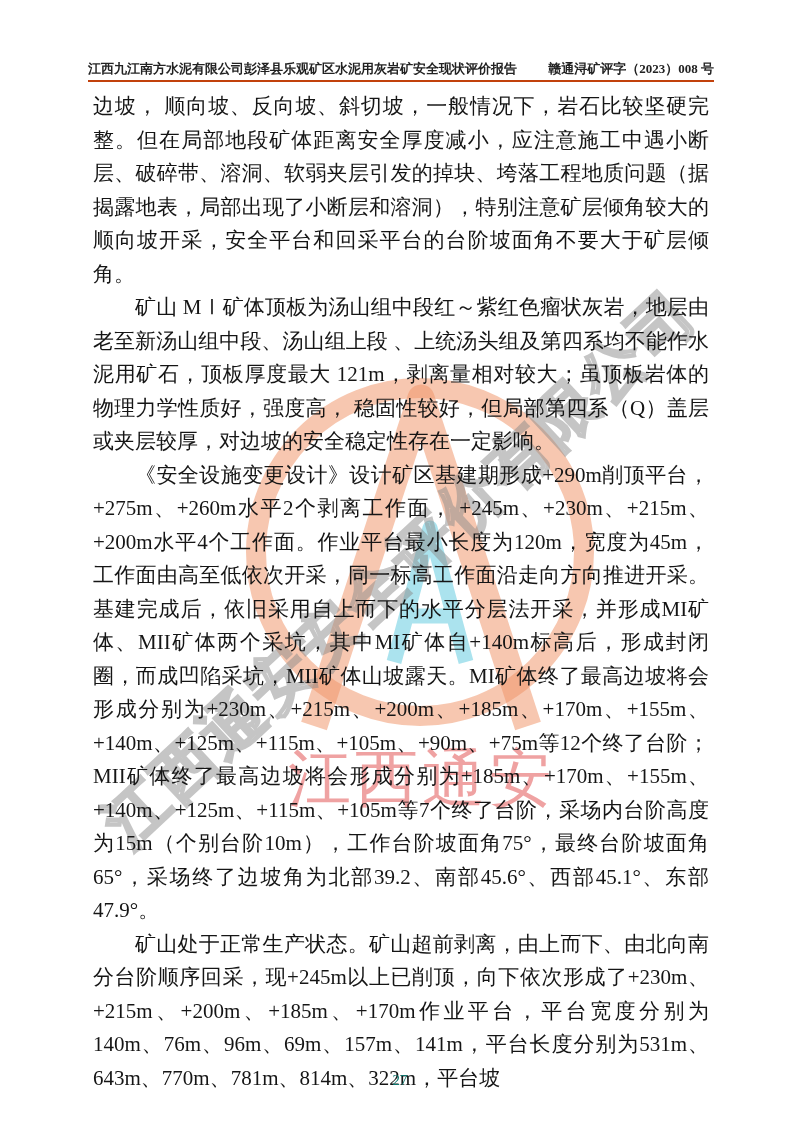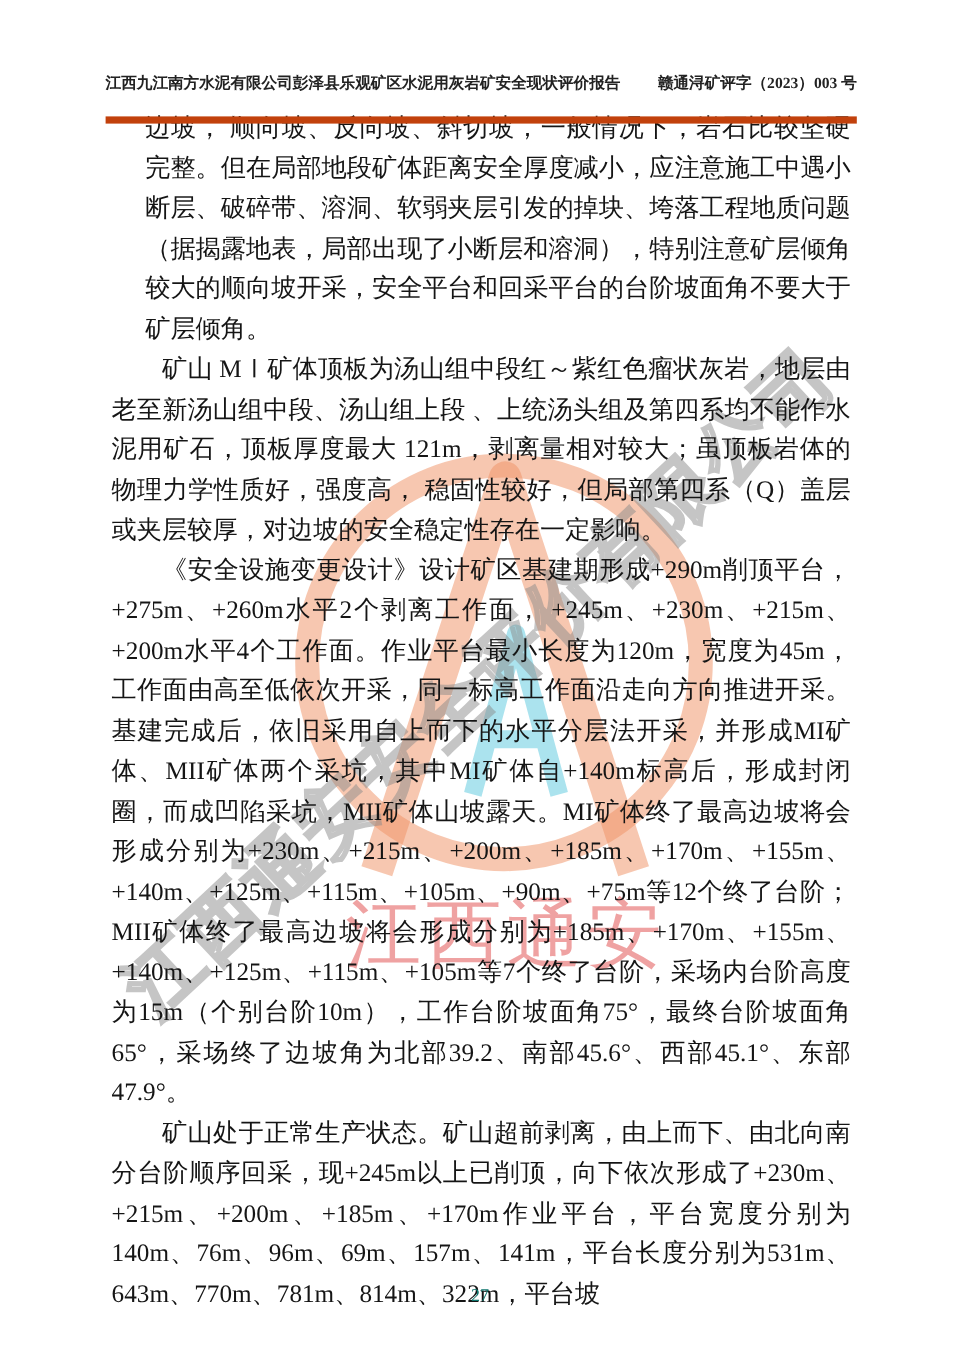--- a/index.html
+++ b/index.html
@@ -5,33 +5,33 @@
   html,body { margin:0; padding:0; background:#e8e8e8; }
   .page {
     position:relative; width:800px; height:1130px; margin:0 auto;
     background:#ffffff; overflow:hidden;
     font-family:"Liberation Serif", serif; color:#1c1c1c;
   }
   
   .header {
     position:absolute; left:88px; top:60px; width:626px; z-index:3;
     display:flex; justify-content:space-between; align-items:flex-end;
-    border-bottom:6px solid #c2410c; padding-bottom:20px;
+    border-bottom:2px solid #c2410c; padding-bottom:3px;
     font-weight:bold; font-size:13px; line-height:17px; color:#222;
   }
   .header .right { white-space:nowrap; margin-left:12px; }
   
   .doc-body {
     position:absolute; left:93px; top:90px; width:616px; z-index:2;
   }
   .doc-body p {
     margin:0; font-size:21px; line-height:33.5px;
     text-align:justify; text-indent:2em; color:#151515;
   }
-  .doc-body p.no-indent { text-indent:0;margin-left:28px; }
+  .doc-body p.no-indent { text-indent:0; }
   .doc-body h2 {
     margin:13px 0 4px 0; font-size:23px; line-height:34px; font-weight:bold; color:#111;
   }
   .doc-body h3 {
     margin:2px 0 3px 0; font-size:21px; line-height:33px; font-weight:bold; color:#111;
   }
   
   .wm { position:absolute; inset:0; z-index:1; pointer-events:none; }
   .wm svg { position:absolute; left:0; top:0; }
   .logo-ring { fill:none; stroke:var(--wm-orange,#EF9468); stroke-width:20; opacity:.52; }
@@ -65,21 +65,21 @@
       <circle class="logo-ring" cx="420" cy="552" r="164"></circle>
       <path class="logo-a" d="M314,726 L421,398 L528,726"></path>
       <path class="logo-cyan" d="M394,662 L430,528 L466,662 M406,616 L455,616"></path>
     </svg>
     <div class="wm-diag">江西通安安全评价有限公司</div>
     <div class="wm-red">江西通安</div>
   </div>
 
   <div class="header">
     <span class="left">江西九江南方水泥有限公司彭泽县乐观矿区水泥用灰岩矿安全现状评价报告</span>
-    <span class="right">赣通浔矿评字（2023）003 号</span>
+    <span class="right">赣通浔矿评字（2023）008 号</span>
   </div>
 
   <main class="doc-body">
       <p class="no-indent">边坡， 顺向坡、反向坡、斜切坡，一般情况下，岩石比较坚硬完整。但在局部地段矿体距离安全厚度减小，应注意施工中遇小断层、破碎带、溶洞、软弱夹层引发的掉块、垮落工程地质问题（据揭露地表，局部出现了小断层和溶洞），特别注意矿层倾角较大的顺向坡开采，安全平台和回采平台的台阶坡面角不要大于矿层倾角。</p>
       <p>矿山 MⅠ矿体顶板为汤山组中段红～紫红色瘤状灰岩，地层由老至新汤山组中段、汤山组上段 、上统汤头组及第四系均不能作水泥用矿石，顶板厚度最大 121m，剥离量相对较大；虽顶板岩体的物理力学性质好，强度高， 稳固性较好，但局部第四系（Q）盖层或夹层较厚，对边坡的安全稳定性存在一定影响。</p>
       <p>《安全设施变更设计》设计矿区基建期形成+290m削顶平台，+275m、+260m水平2个剥离工作面， +245m、+230m、+215m、+200m水平4个工作面。作业平台最小长度为120m，宽度为45m，工作面由高至低依次开采，同一标高工作面沿走向方向推进开采。基建完成后，依旧采用自上而下的水平分层法开采，并形成MI矿体、MII矿体两个采坑，其中MI矿体自+140m标高后，形成封闭圈，而成凹陷采坑，MII矿体山坡露天。MI矿体终了最高边坡将会形成分别为+230m、+215m、+200m、+185m、+170m、+155m、+140m、+125m、+115m、+105m、+90m、+75m等12个终了台阶；MII矿体终了最高边坡将会形成分别为+185m、+170m、+155m、+140m、+125m、+115m、+105m等7个终了台阶，采场内台阶高度为15m（个别台阶10m），工作台阶坡面角75°，最终台阶坡面角65°，采场终了边坡角为北部39.2、南部45.6°、西部45.1°、东部47.9°。</p>
       <p>矿山处于正常生产状态。矿山超前剥离，由上而下、由北向南分台阶顺序回采，现+245m以上已削顶，向下依次形成了+230m、+215m、+200m、+185m、+170m作业平台，平台宽度分别为140m、76m、96m、69m、157m、141m，平台长度分别为531m、643m、770m、781m、814m、322m，平台坡</p>
     </main>
 
   <div class="page-num">27</div>

